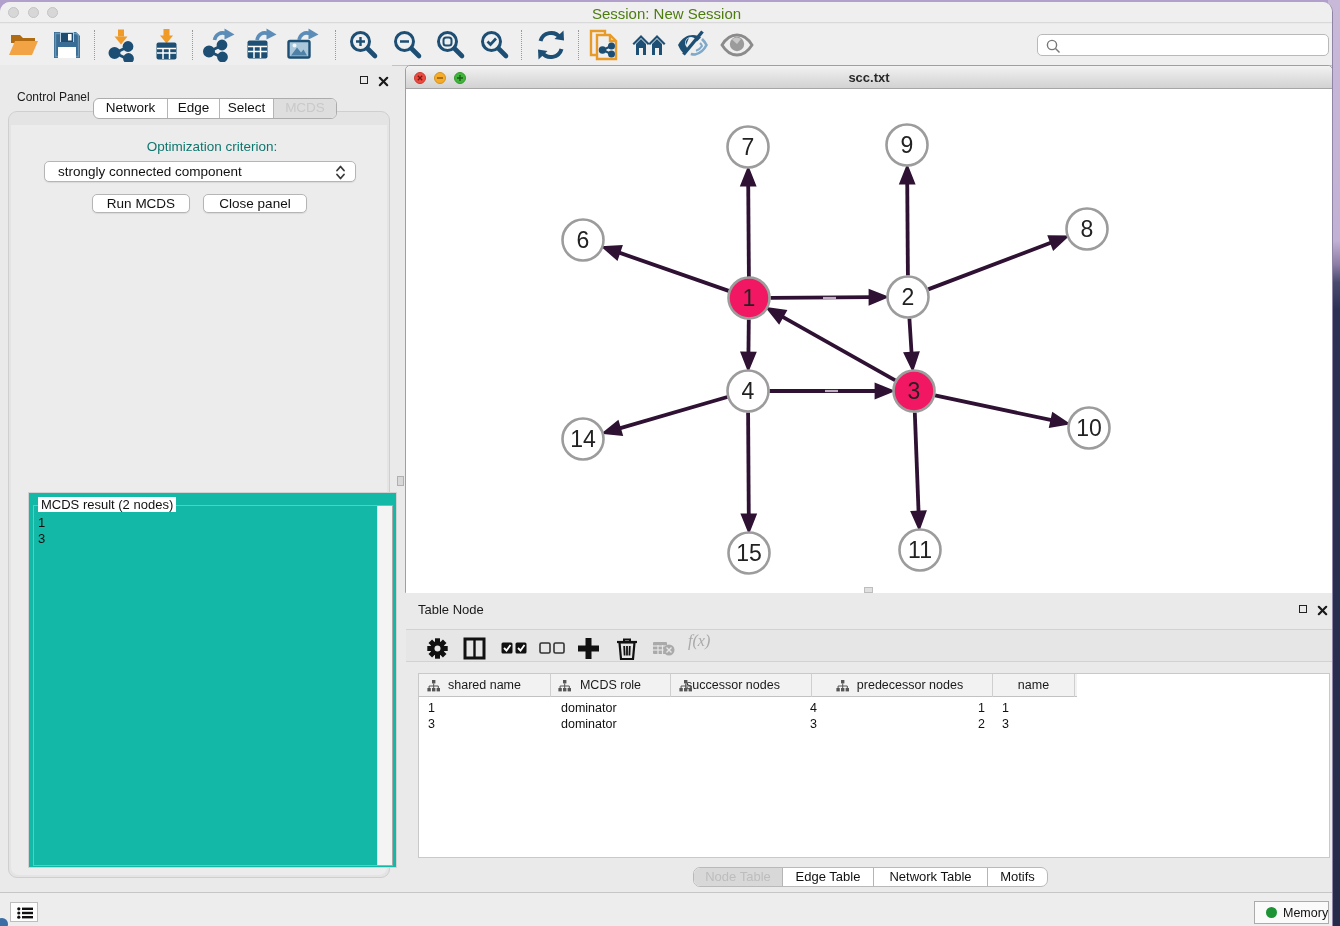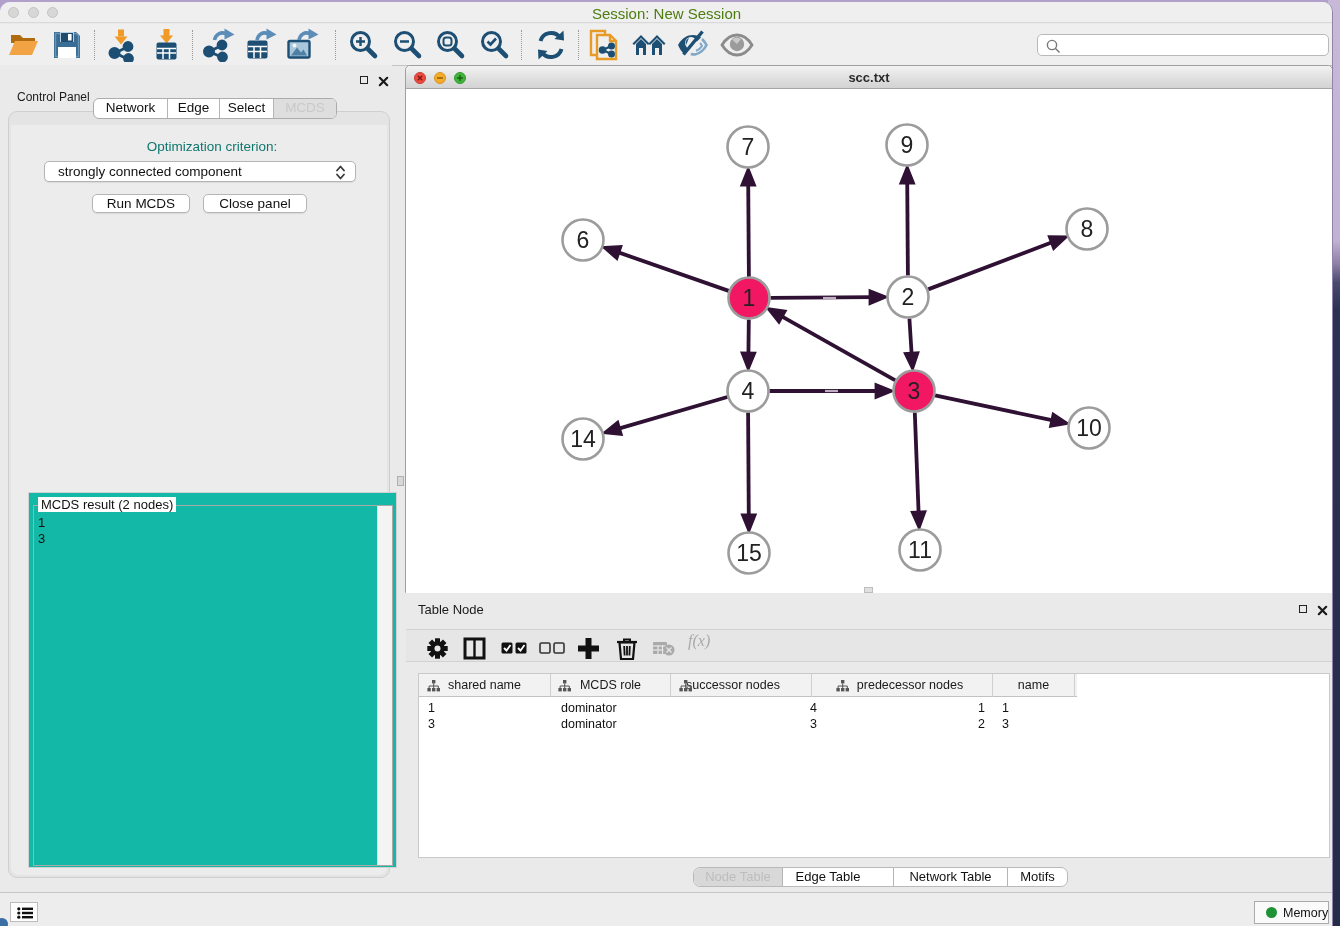--- a/index.html
+++ b/index.html
@@ -473,21 +473,21 @@
       <div class="trow" style="left:583px;top:27px;">1</div>
       <div class="trow" style="left:9px;top:43px;">3</div>
       <div class="trow" style="left:142px;top:43px;">dominator</div>
       <div class="trow" style="left:252px;top:43px;width:146px;text-align:right;">3</div>
       <div class="trow" style="left:409px;top:43px;width:157px;text-align:right;">2</div>
       <div class="trow" style="left:583px;top:43px;">3</div>
     </div>
     <div id="btabs">
       <div class="btab" style="width:88px;background:#d8d8d8;color:#bdbdbd;">Node Table</div>
       <div class="btab" style="width:91px;">Edge Table</div>
-      <div class="btab" style="width:114px;margin-left:20px;">Network Table</div>
+      <div class="btab" style="width:114px;">Network Table</div>
       <div class="btab" style="width:60px;">Motifs</div>
     </div>
   </div>
   <div id="statusbar">
     <div id="lbtn">
         <svg style="position:absolute;left:6px;top:4px;" width="16" height="12" viewBox="0 0 16 12" fill="#111">
           <circle cx="1.8" cy="1.8" r="1.6"></circle>
           <rect x="5" y="0.6" width="11" height="2.4"></rect>
           <circle cx="1.8" cy="6" r="1.6"></circle>
           <rect x="5" y="4.8" width="11" height="2.4"></rect>

